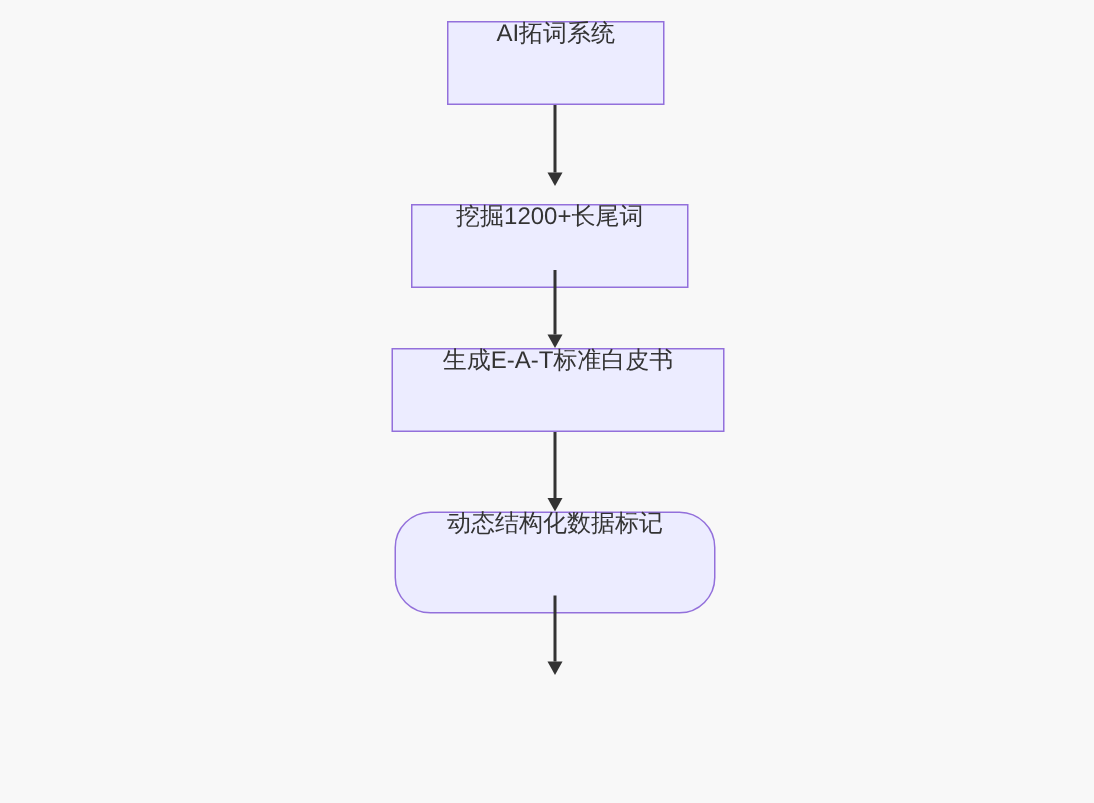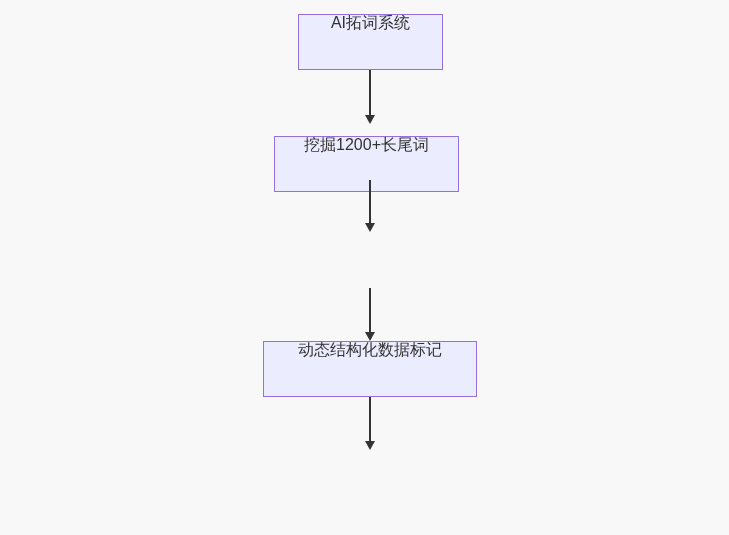--- a/index.html
+++ b/index.html
@@ -29,21 +29,21 @@
     font-size: 16px;
     line-height: 1;
     display: flex;
     justify-content: center;
     text-align: center;
     white-space: nowrap;
   }
   .node-0 { left: 298px; top: 14px;  width: 145px; height: 56px; }
   .node-1 { left: 274px; top: 136px; width: 185px; height: 56px; }
   .node-2 { left: 261px; top: 232px; width: 222px; height: 56px; }
-  .node-3 { left: 263px; top: 341px; width: 214px; height: 56px; }
+  .node-3 { left: 263px; top: 341px; width: 214px; height: 68px; border-radius: 24px; }
   .node-4 { left: 253px; top: 450px; width: 234px; height: 56px; }
   .flow-arrow {
     position: absolute;
     left: 365px;
     width: 10px;
     display: flex;
     flex-direction: column;
     align-items: center;
   }
   .arrow-0 { top: 70px;  height: 54px; }
@@ -78,20 +78,23 @@
 
   <div class="flow-node node-1">
     <span>挖掘1200+长尾词</span>
   </div>
 
   <div class="flow-arrow arrow-1">
     <div class="arrow-shaft"></div>
     <div class="arrow-head"></div>
   </div>
 
+  <div class="flow-node node-2">
+    <span>生成E-A-T标准白皮书</span>
+  </div>
 
   <div class="flow-arrow arrow-2">
     <div class="arrow-shaft"></div>
     <div class="arrow-head"></div>
   </div>
 
   <div class="flow-node node-3">
     <span>动态结构化数据标记</span>
   </div>
 

